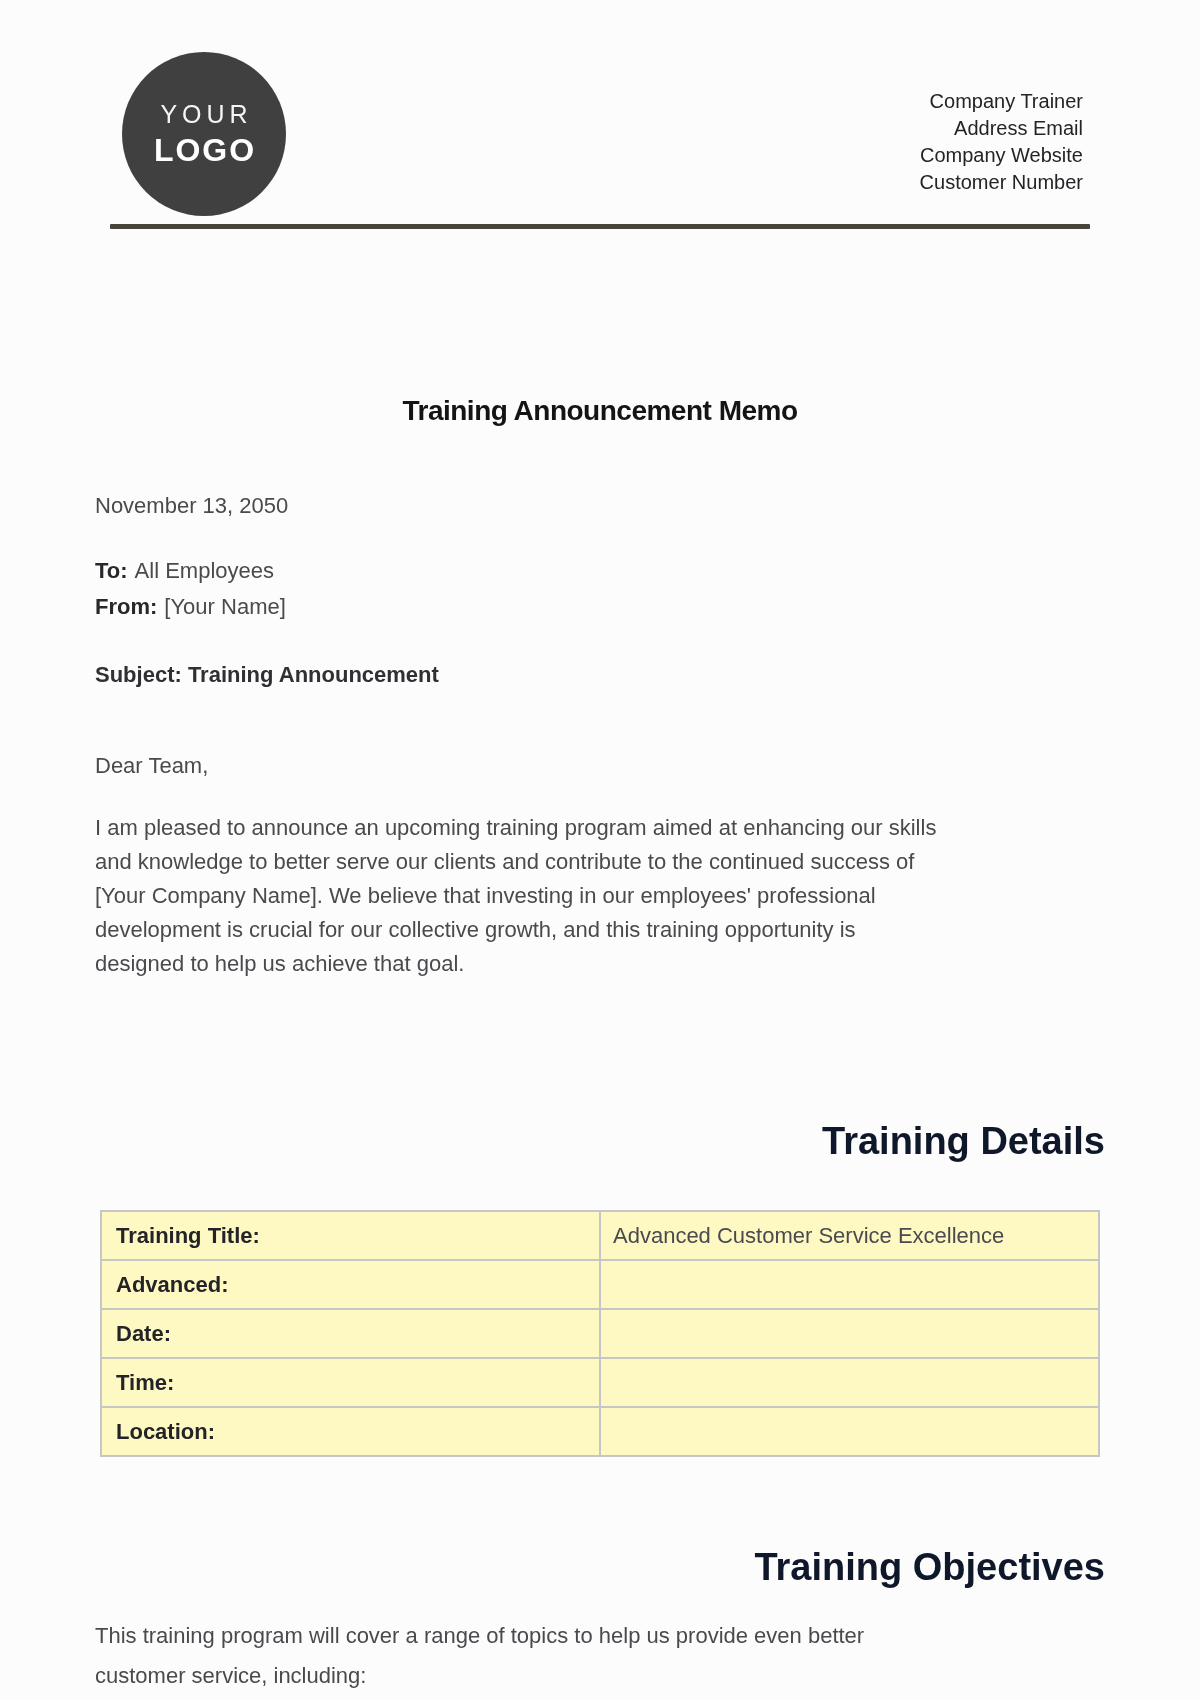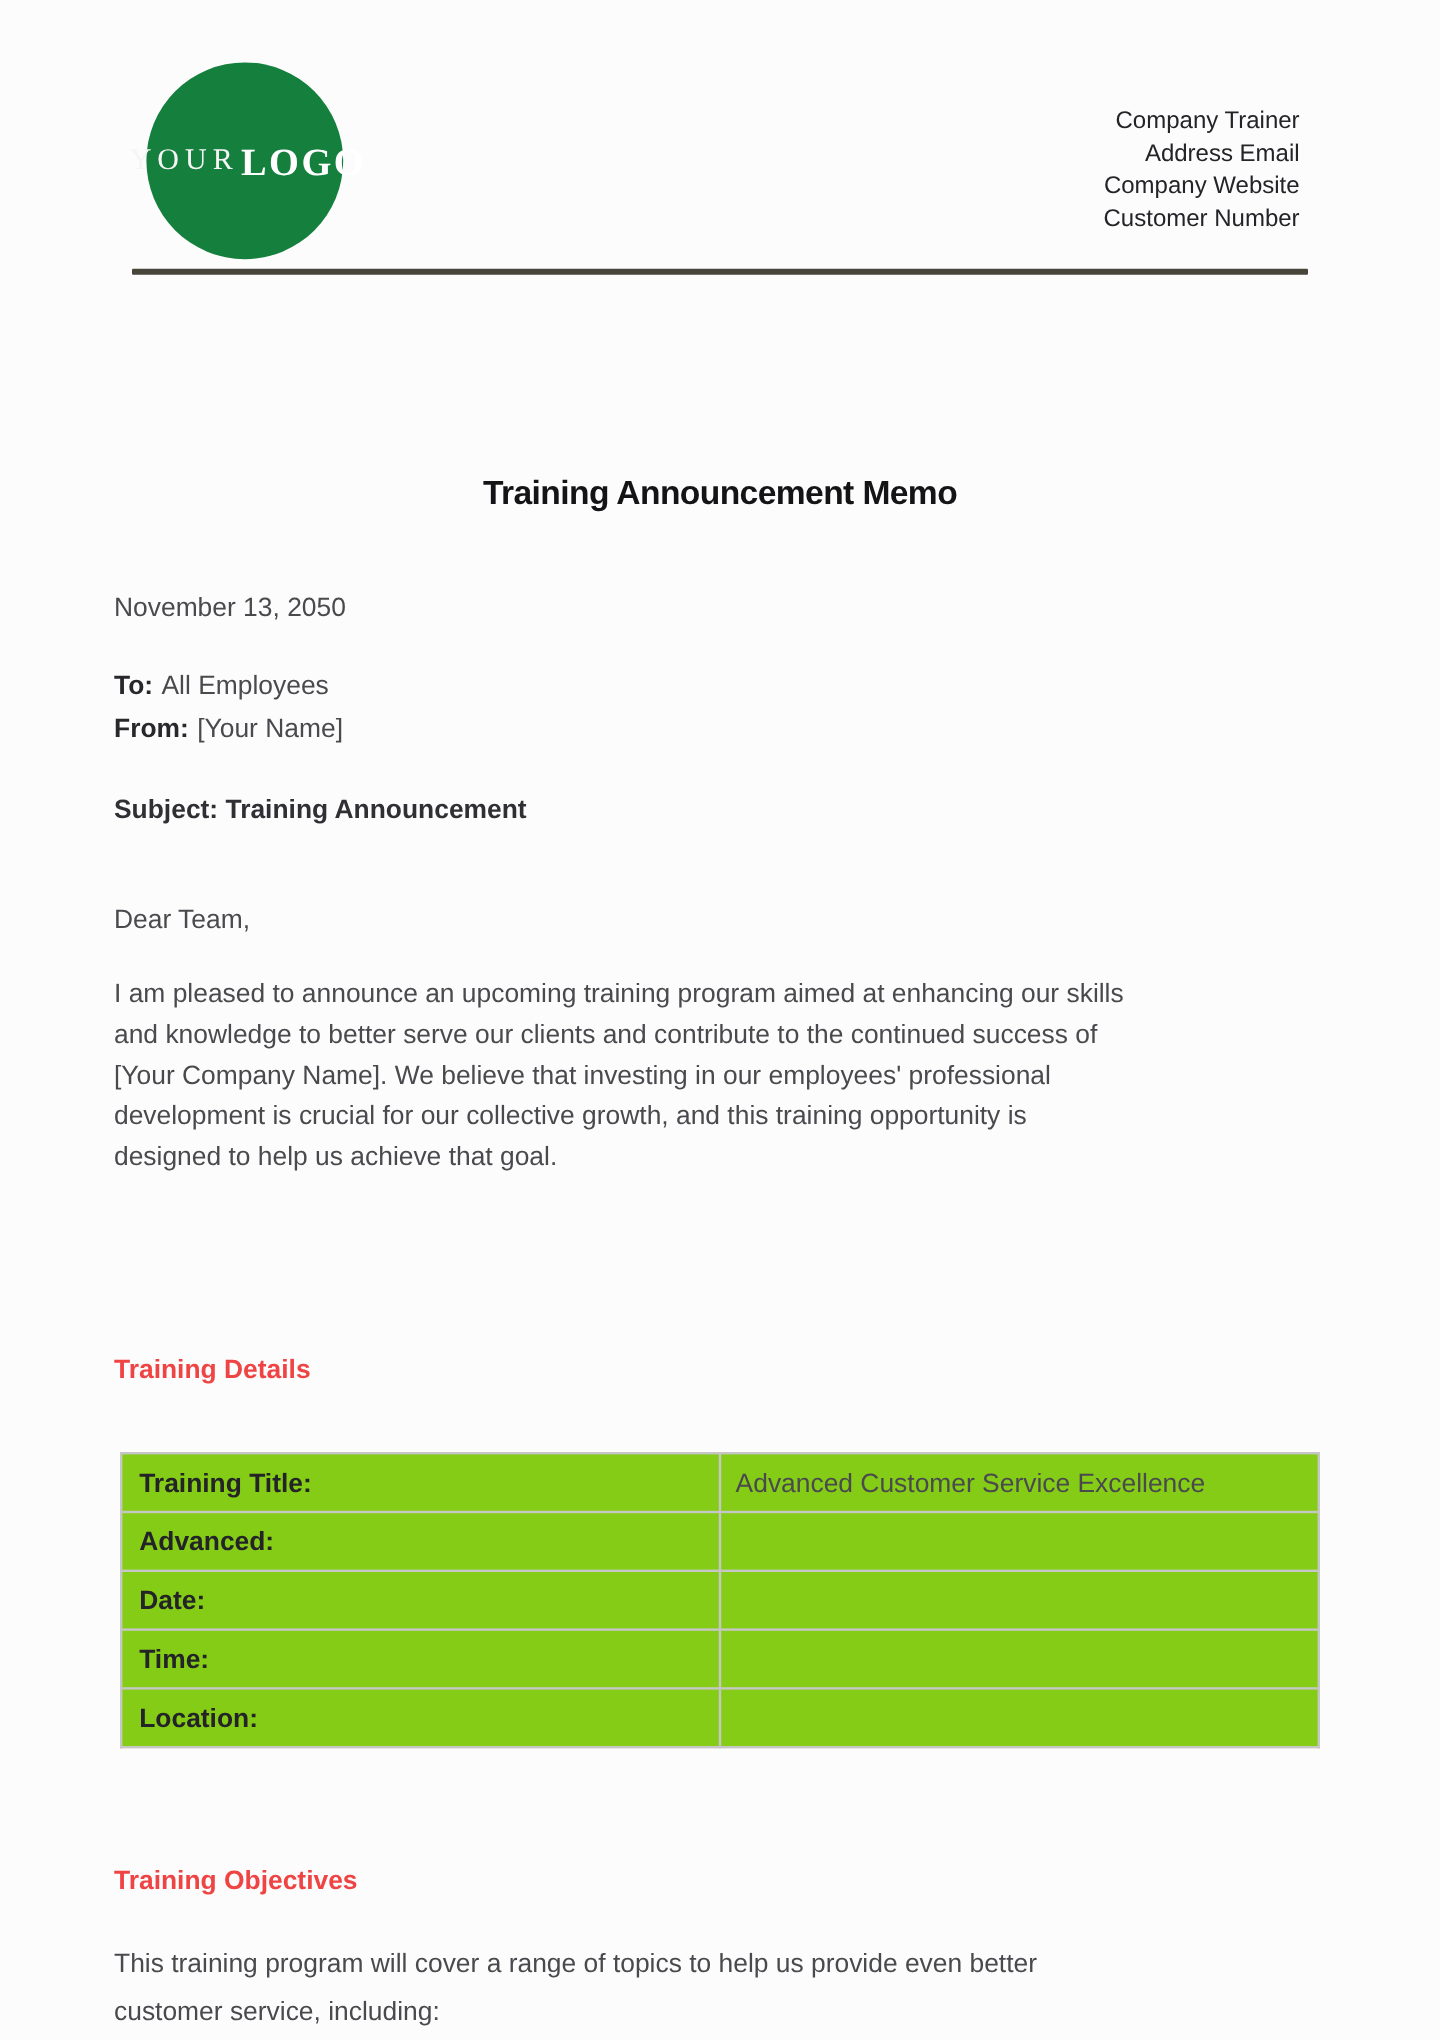--- a/index.html
+++ b/index.html
@@ -20,29 +20,28 @@
   .header-row {
     display: flex;
     justify-content: space-between;
     align-items: flex-start;
     padding-top: 52px;
   }
   .logo {
     width: 164px;
     height: 164px;
     border-radius: 50%;
-    background: #15803d;
+    background: #404040;
     color: #ffffff;
     display: flex;
-    flex-direction: row;
+    flex-direction: column;
     align-items: center;
     justify-content: center;
     margin-left: 27px;
     flex: 0 0 auto;
-    font-family: Liberation Serif, serif;
   }
   .logo-line1 {
     font-size: 25px;
     font-weight: 400;
     letter-spacing: 5px;
     color: #f5f5f5;
     margin-left: 5px; 
   }
   .logo-line2 {
     font-size: 32px;
@@ -88,42 +87,43 @@
     margin-top: 28px;
     font-size: 22px;
     line-height: 34px;
     color: #4a4a4e;
     white-space: pre-line;
     max-width: 1010px;
   }
 
   
   .section-heading {
-    font-size: 22px;
+    font-size: 38px;
     line-height: 40px;
     font-weight: 700;
-    color: #ef4444;
+    color: #0f172a;
+    text-align: right;
   }
   .details-heading { margin-top: 140px; }
   .objectives-heading { margin-top: 90px; }
 
   
   .details-table {
     margin-top: 49px;
     margin-left: 5px;
     width: 1000px;
     border-collapse: collapse;
     table-layout: fixed;
   }
   .details-table td {
     border: 2px solid #c6c6c6;
     height: 49px;
     font-size: 22px;
     vertical-align: middle;
-    background: #84cc16;
+    background: #fef9c3;
   }
   .label-cell {
     width: 50%;
     font-weight: 700;
     color: #242428;
     padding-left: 14px;
   }
   .value-cell {
     width: 50%;
     color: #4a4a4e;

